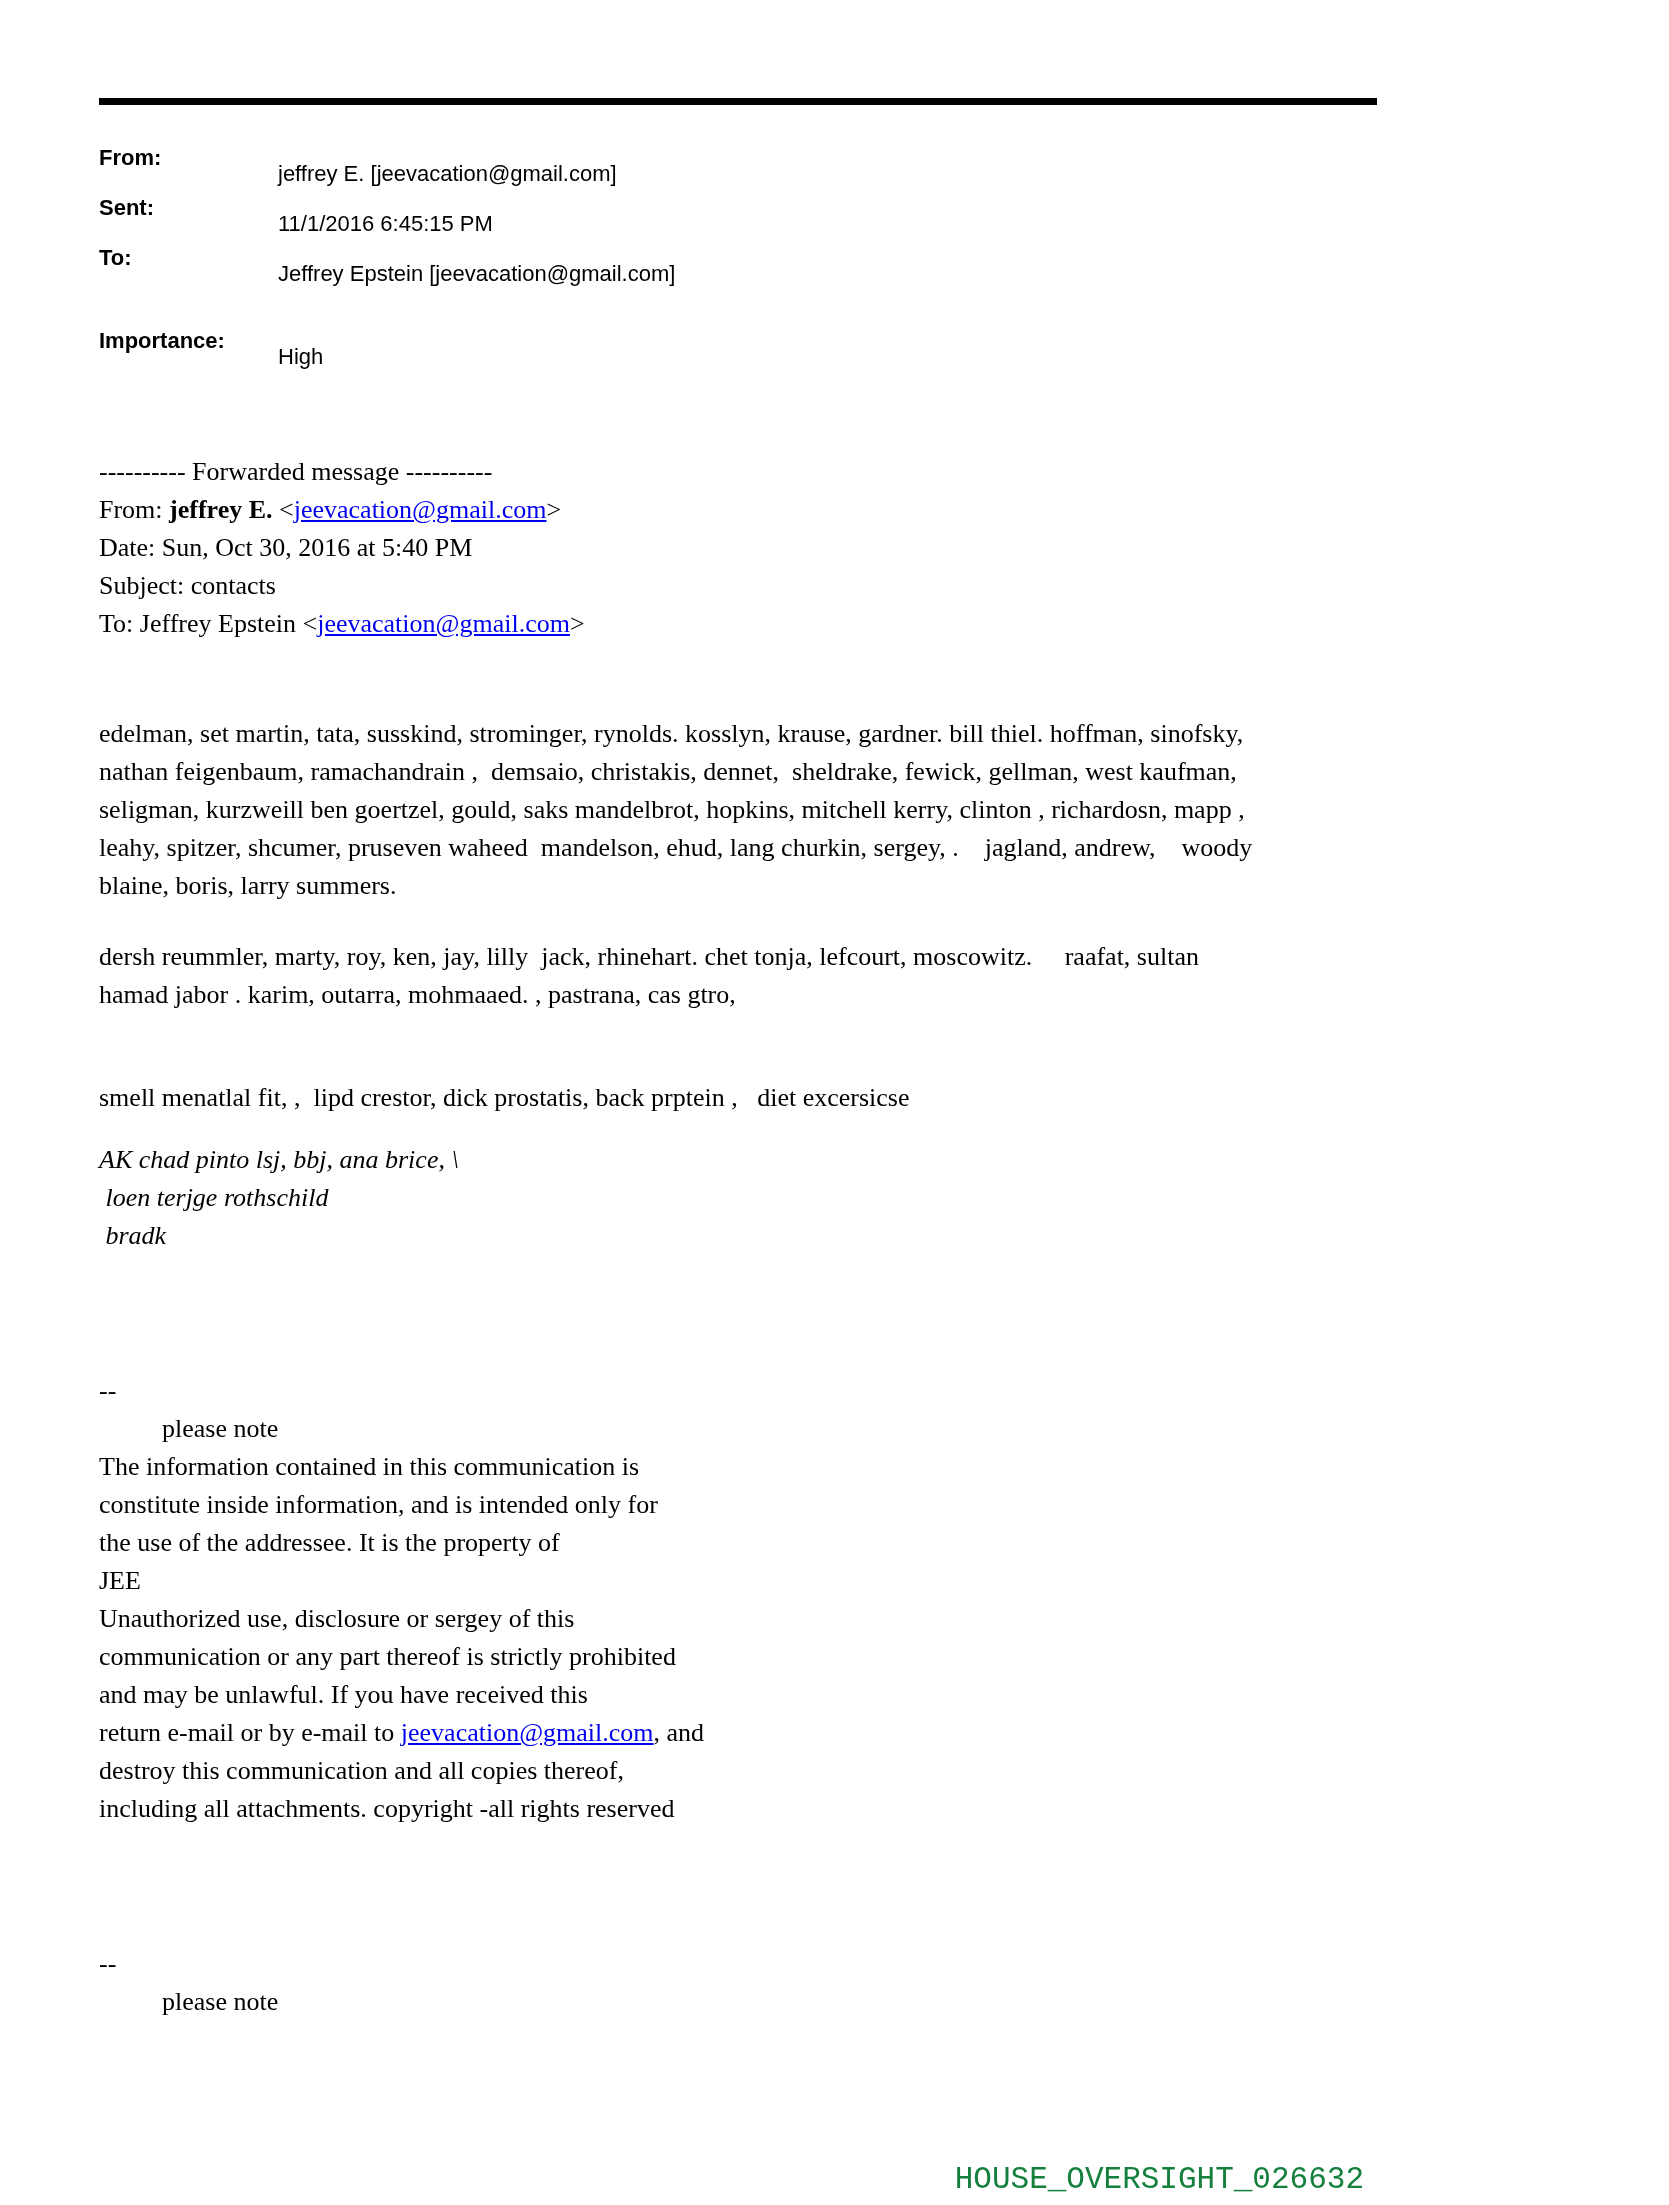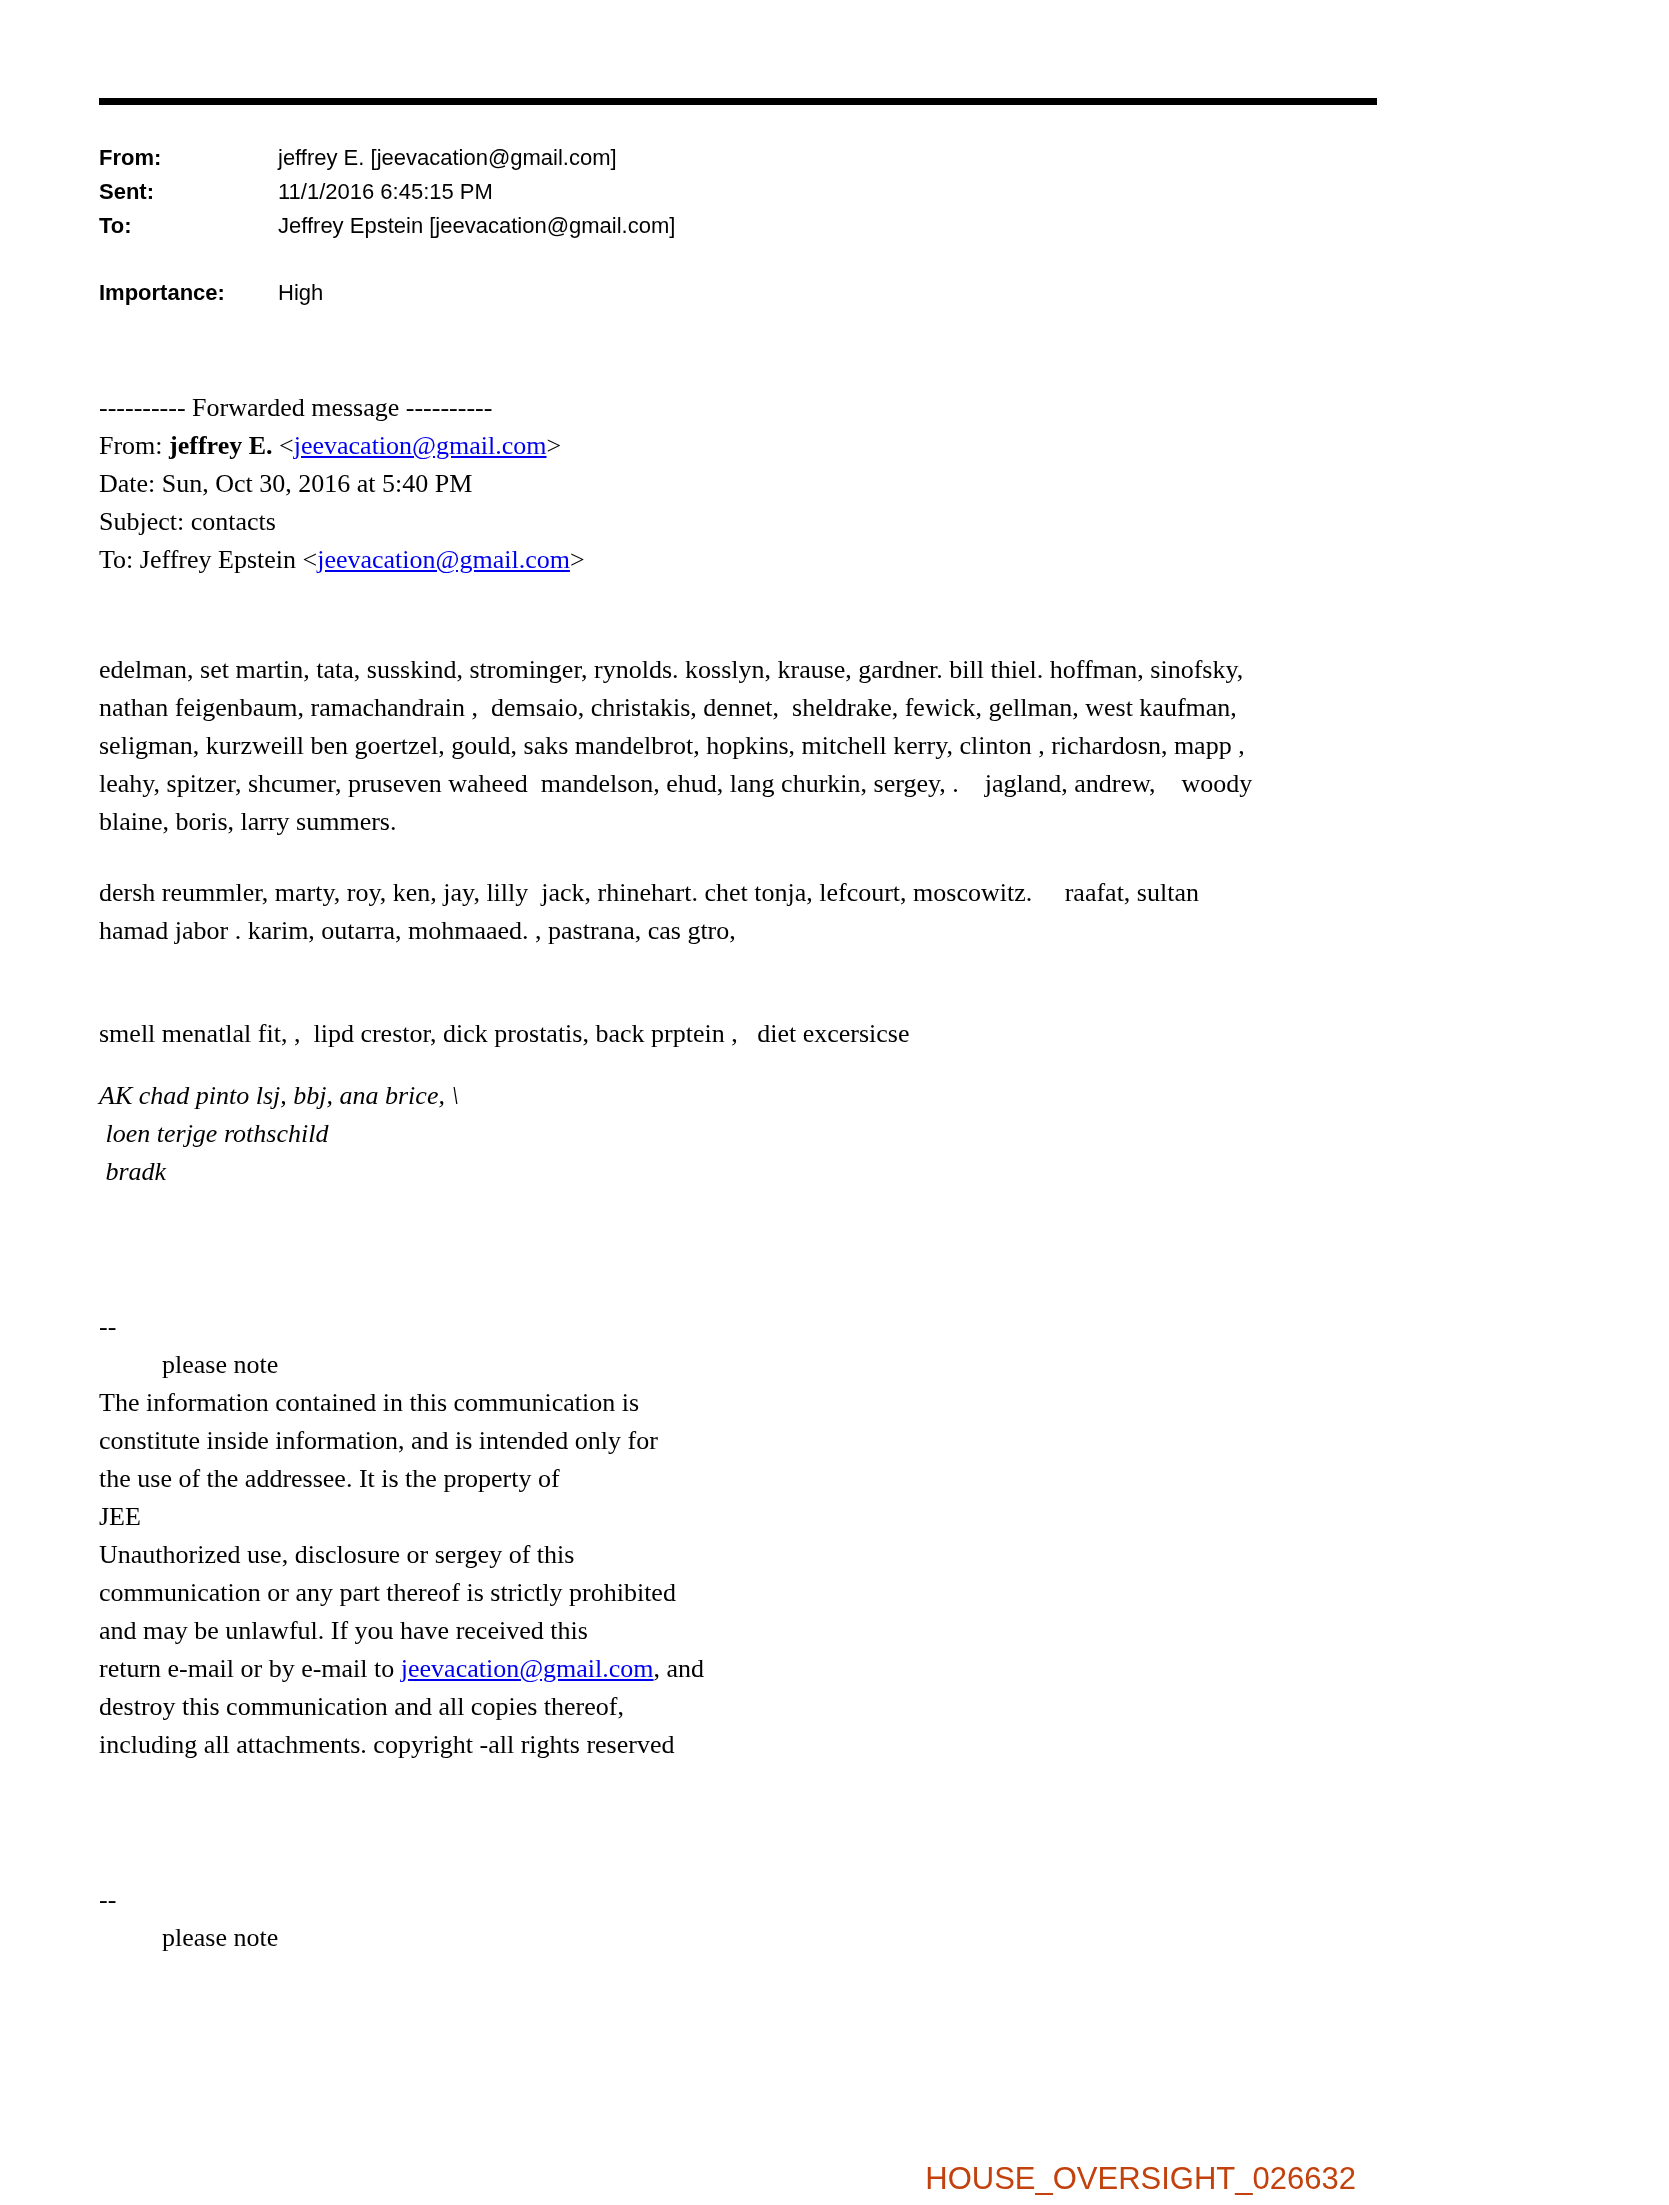--- a/index.html
+++ b/index.html
@@ -20,21 +20,21 @@
     width: 1473px;
   }
   .hdr {
     font-family: "Liberation Sans", sans-serif;
     font-size: 22px;
     line-height: 34px;
     color: #000000;
   }
   .hdr-row { display: flex; }
   .hdr-label { font-weight: bold; flex: 0 0 179px; }
-  .hdr-value { flex: 1; }
+  .hdr-value { flex: 1; margin-top: 16px; }
   .importance-row { margin-top: 33px; }
   .body {
     font-family: "Liberation Serif", serif;
     font-size: 26px;
     line-height: 38px;
     margin-top: 79px;
     color: #000000;
   }
   .line { white-space: pre-wrap; }
   .para { white-space: pre-wrap; }
@@ -45,25 +45,25 @@
   .sig { margin-top: 117px; }
   .sig-note { padding-left: 63px; }
   a.link, .link {
     color: #0000EE;
     text-decoration: underline;
     cursor: pointer;
   }
   b.sender { font-weight: bold; }
   .footer-id {
     position: absolute;
-    right: 21px;
+    right: 13px;
     bottom: 7.9px;
-    font-family: Liberation Sans, sans-serif;
+    font-family: Liberation Mono, monospace;
     font-size: 31px;
-    color: #c2410c;
+    color: #15803d;
   }
 </style>
 </head>
 <body>
 
 <div class="page">
   <div class="content">
 
     <div class="top-rule"></div>
 

